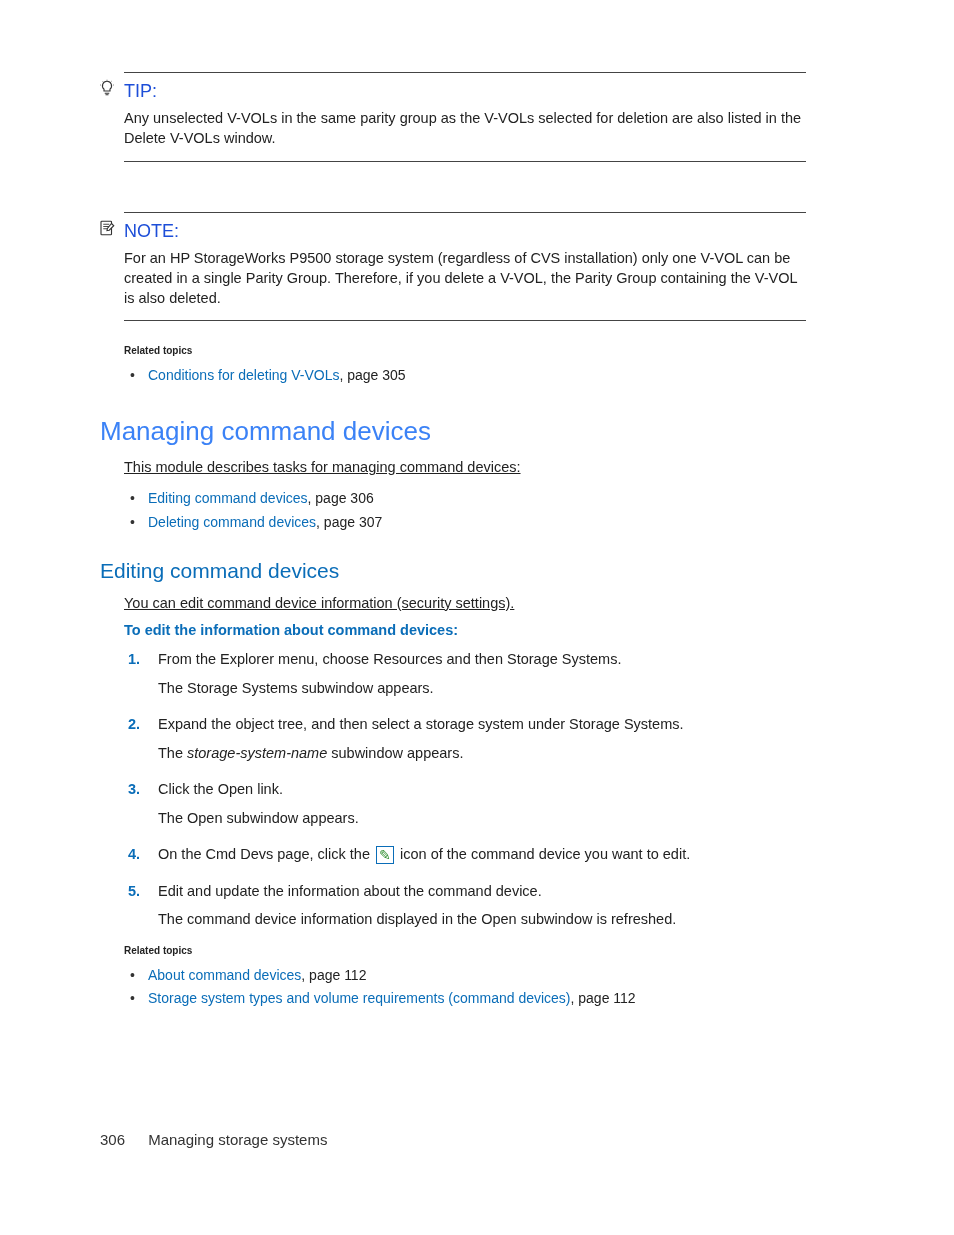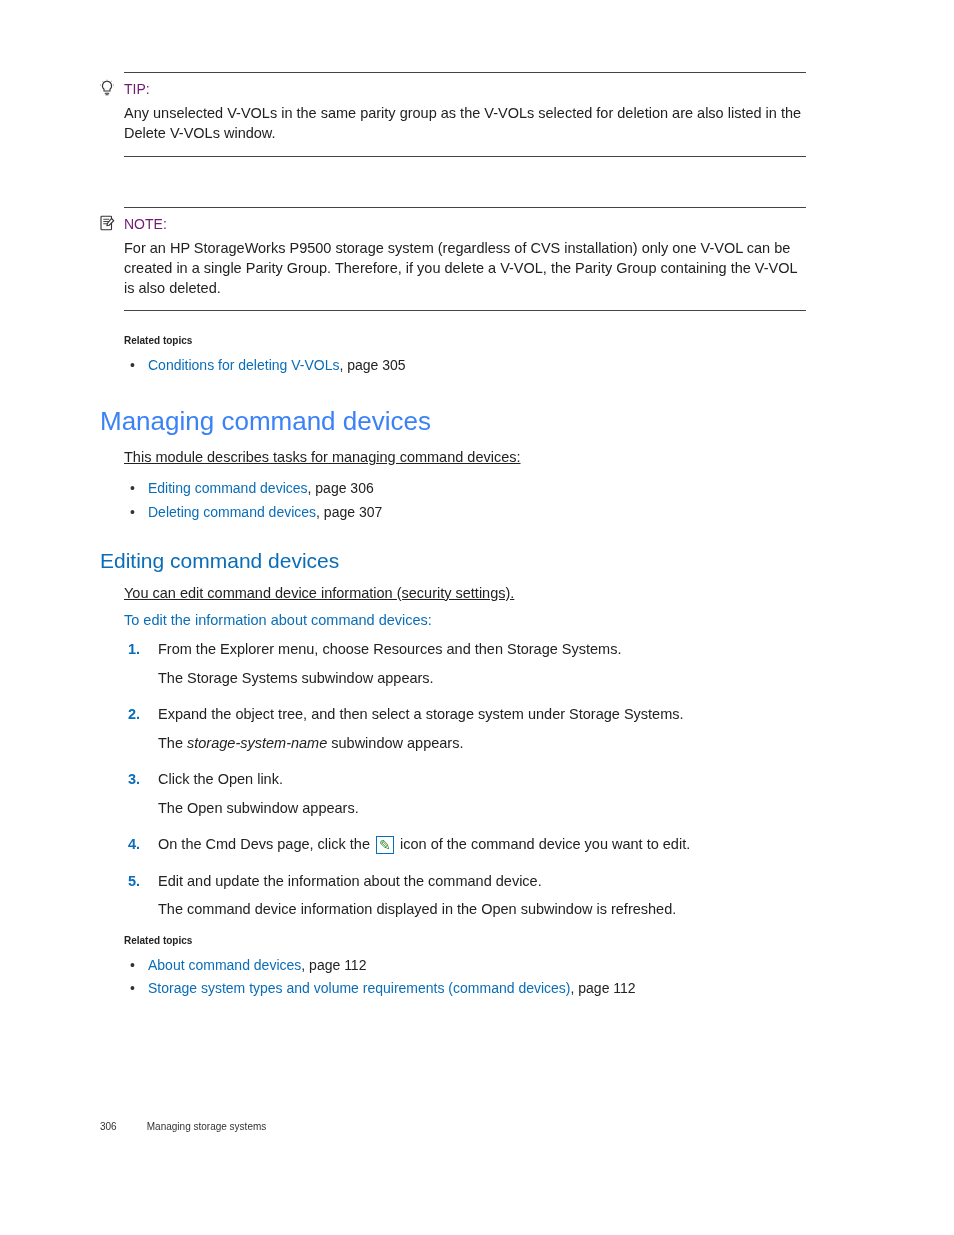--- a/index.html
+++ b/index.html
@@ -1,41 +1,41 @@
 <!DOCTYPE html>
 <html><head>
 <meta charset="utf-8">
 <style>
   * { box-sizing: border-box; margin: 0; padding: 0; }
   html, body { width: 954px; background: #fff; font-family: Arial, Helvetica, sans-serif; color: #222; }
   .page { padding: 72px 148px 40px 100px; width: 954px; }
   .callout { border-top: 1px solid #444; border-bottom: 1px solid #444; margin: 0 0 24px 24px; padding: 8px 0 12px 0; position: relative; }
   .callout-label-row { display: flex; align-items: center; gap: 8px; margin-bottom: 6px; }
-  .callout-label { color: #701a75; font-size: 14px; }
+  .callout-label { color: #1d4ed8; font-size: 18px; }
   .callout-body { font-size: 14.5px; line-height: 1.4; }
   .callout-icon { width: 18px; height: 18px; display: inline-flex; align-items: center; justify-content: center; font-size: 16px; position: absolute; left: -26px; top: 6px; }
   .gap { height: 26px; }
   .related-heading { font-weight: bold; font-size: 10px; margin: 12px 0 8px 24px; }
   ul.bullets { list-style: none; margin-left: 24px; }
   ul.bullets li { font-size: 14px; line-height: 1.7; padding-left: 24px; position: relative; }
   ul.bullets li::before { content: "•"; position: absolute; left: 6px; color: #333; }
   .link { color: #0a6db8; }
   h1.h1 { font-weight: 300; font-size: 26px; color: #3b82f6; margin: 28px 0 10px 0; }
   h2.h2 { font-weight: 400; font-size: 21px; color: #0a6db8; margin: 24px 0 10px 0; }
   p.body { font-size: 14.5px; margin: 0 0 8px 24px; line-height: 1.5; text-decoration: underline; }
-  p.procedure-intro { font-size: 14.5px; font-weight: normal; color: #0a6db8; margin: 6px 0 10px 24px; }
+  p.procedure-intro { font-size: 14.5px; font-weight: bold; color: #0a6db8; margin: 6px 0 10px 24px; }
   ol.steps { list-style: none; counter-reset: step; margin-left: 24px; }
   ol.steps > li { counter-increment: step; position: relative; padding-left: 34px; margin-bottom: 14px; font-size: 14.5px; line-height: 1.55; }
   ol.steps > li::before { content: counter(step) "."; position: absolute; left: 4px; top: 0; color: #0a6db8; font-weight: bold; }
   .step-sub { margin-top: 6px; }
   .b { font-weight: normal; margin-top: 32px; }
   .i { font-style: italic; }
   .edit-icon { display: inline-block; vertical-align: middle; width: 18px; height: 18px; border: 1px solid #0a6db8; position: relative; margin: 0 2px; }
   .edit-icon::before { content: "✎"; position: absolute; top: -2px; left: 2px; font-size: 14px; color: #2a8a2a; }
-  .footer { position: relative; margin-top: 120px; font-size: 10px; color: #333; }
+  .footer { position: relative; margin-top: 120px; font-size: 15px; color: #333; }
   .footer .pgnum { display: inline-block; width: 44px; }
 </style>
 </head>
 <body>
 
 <div class="page">
 
   <div class="callout">
     <span class="callout-icon">
       <svg viewBox="0 0 24 24" width="18" height="18">

